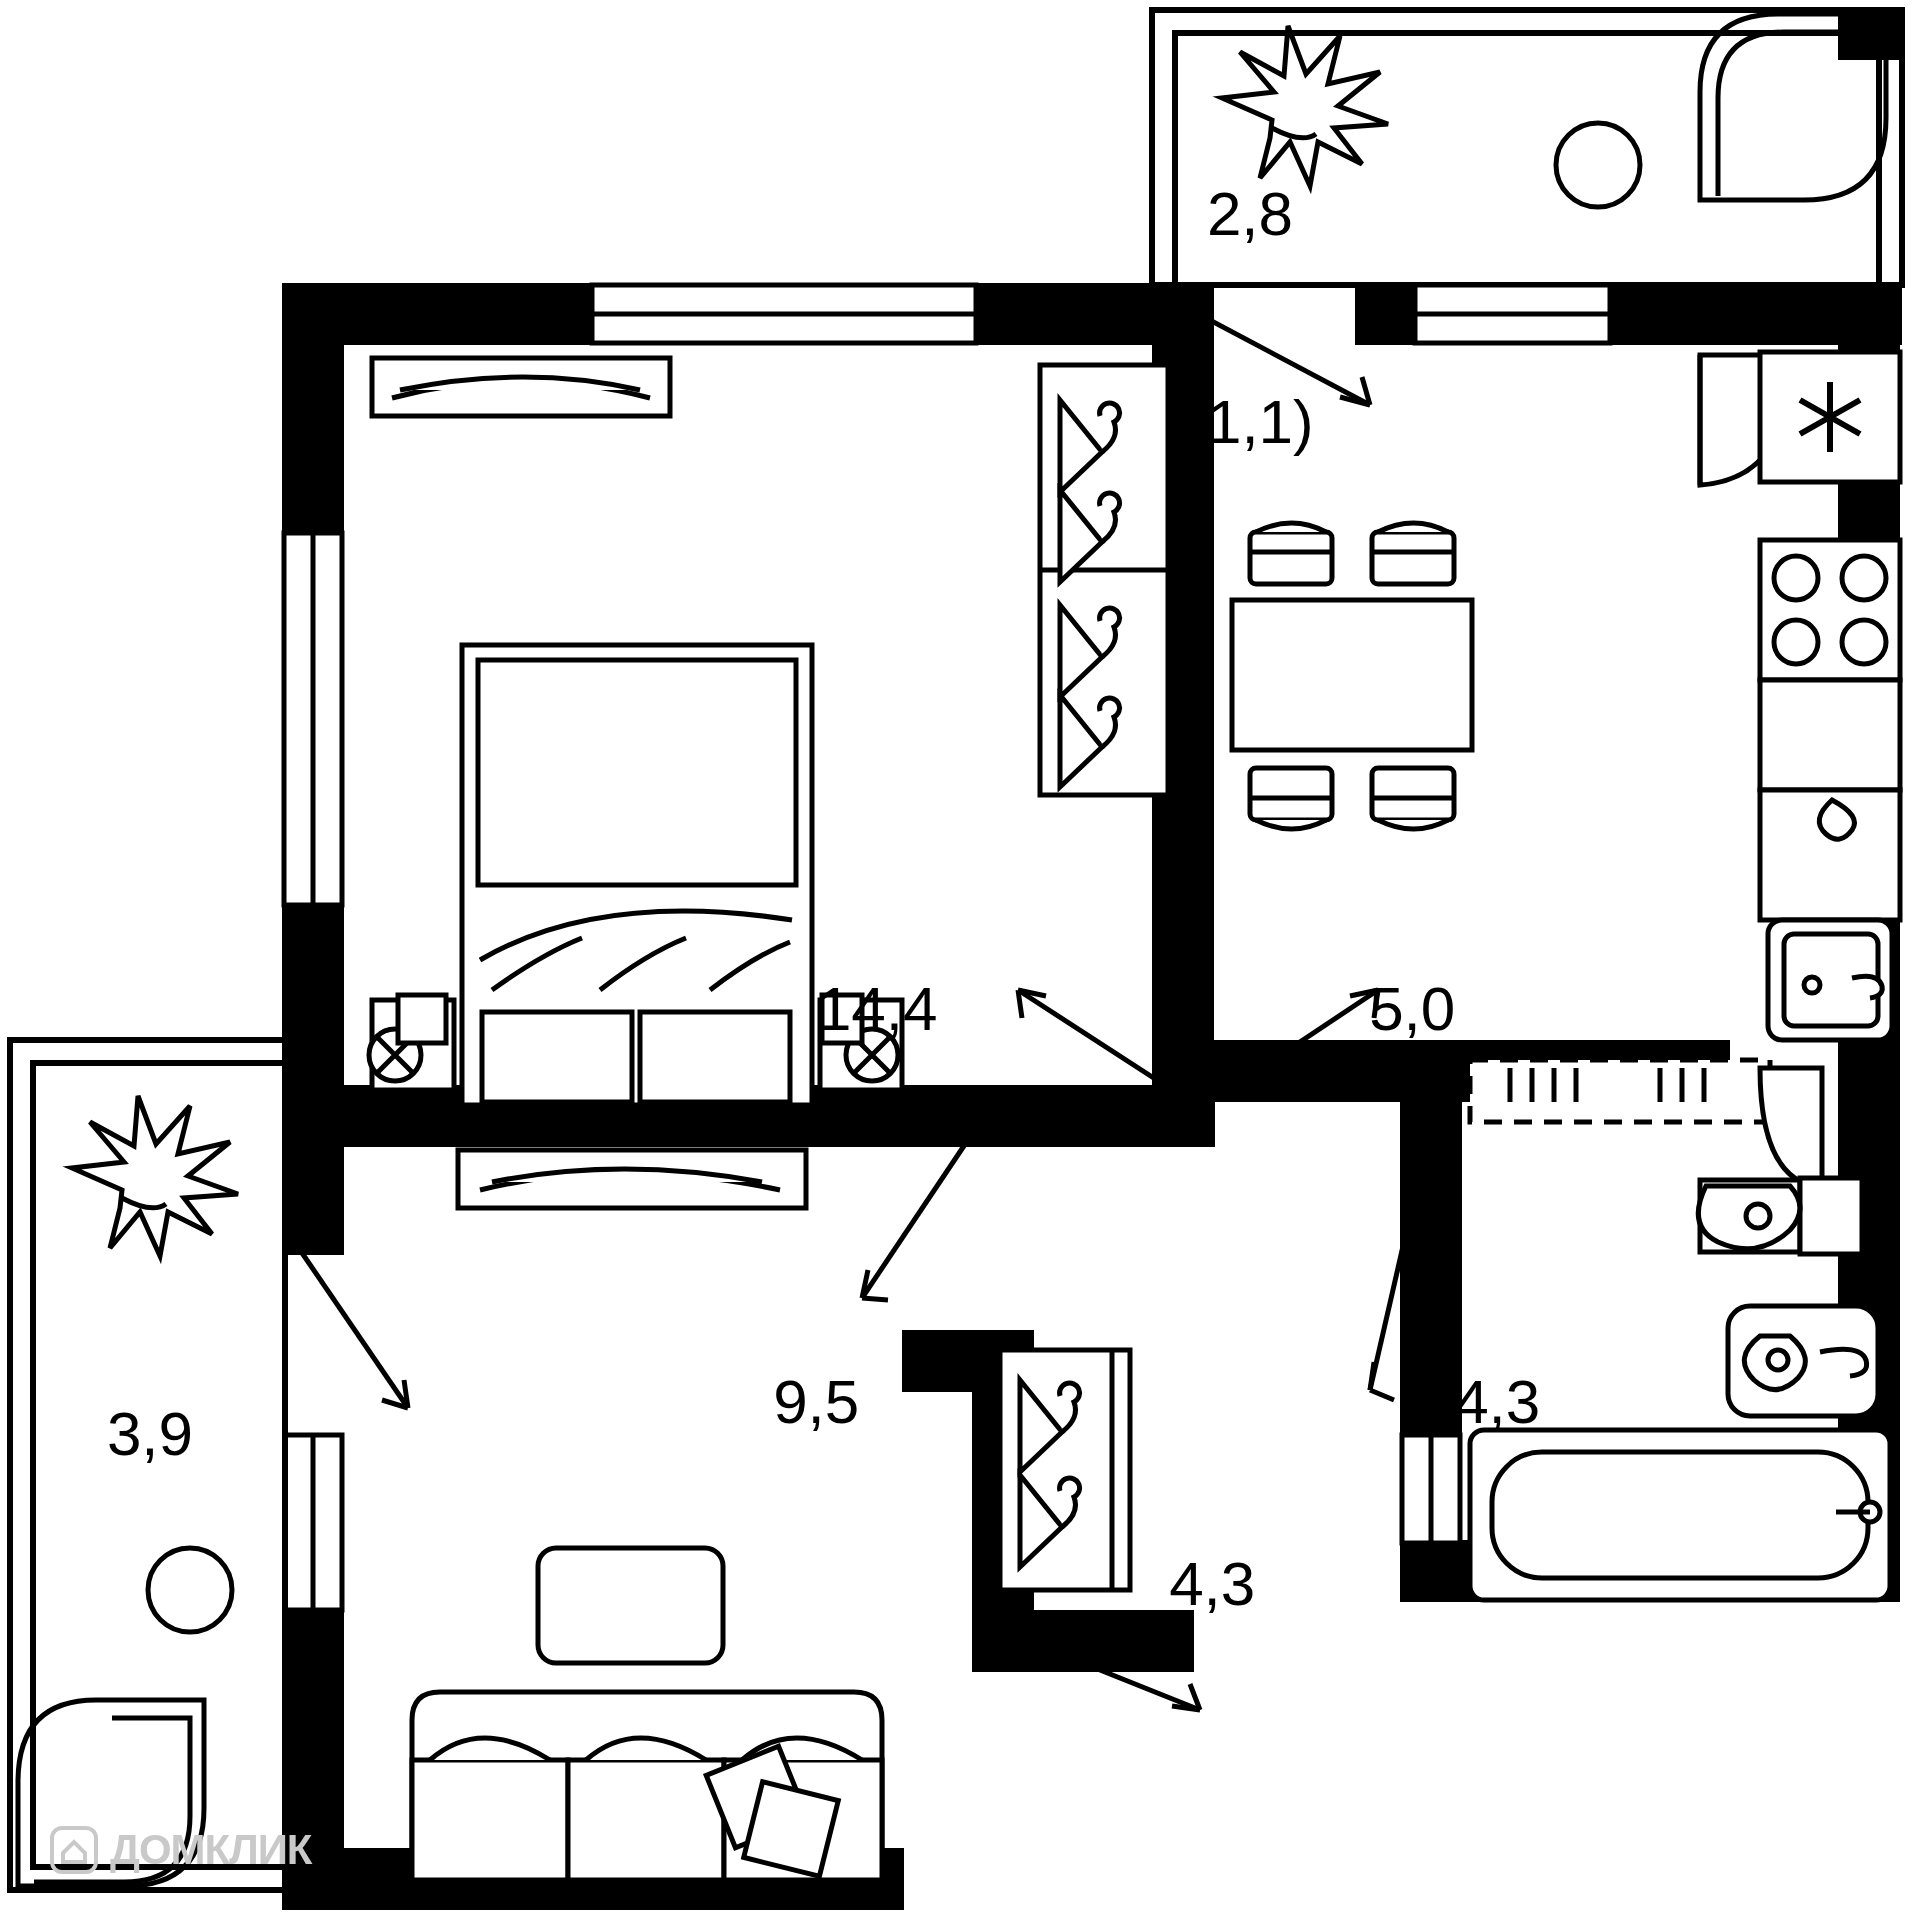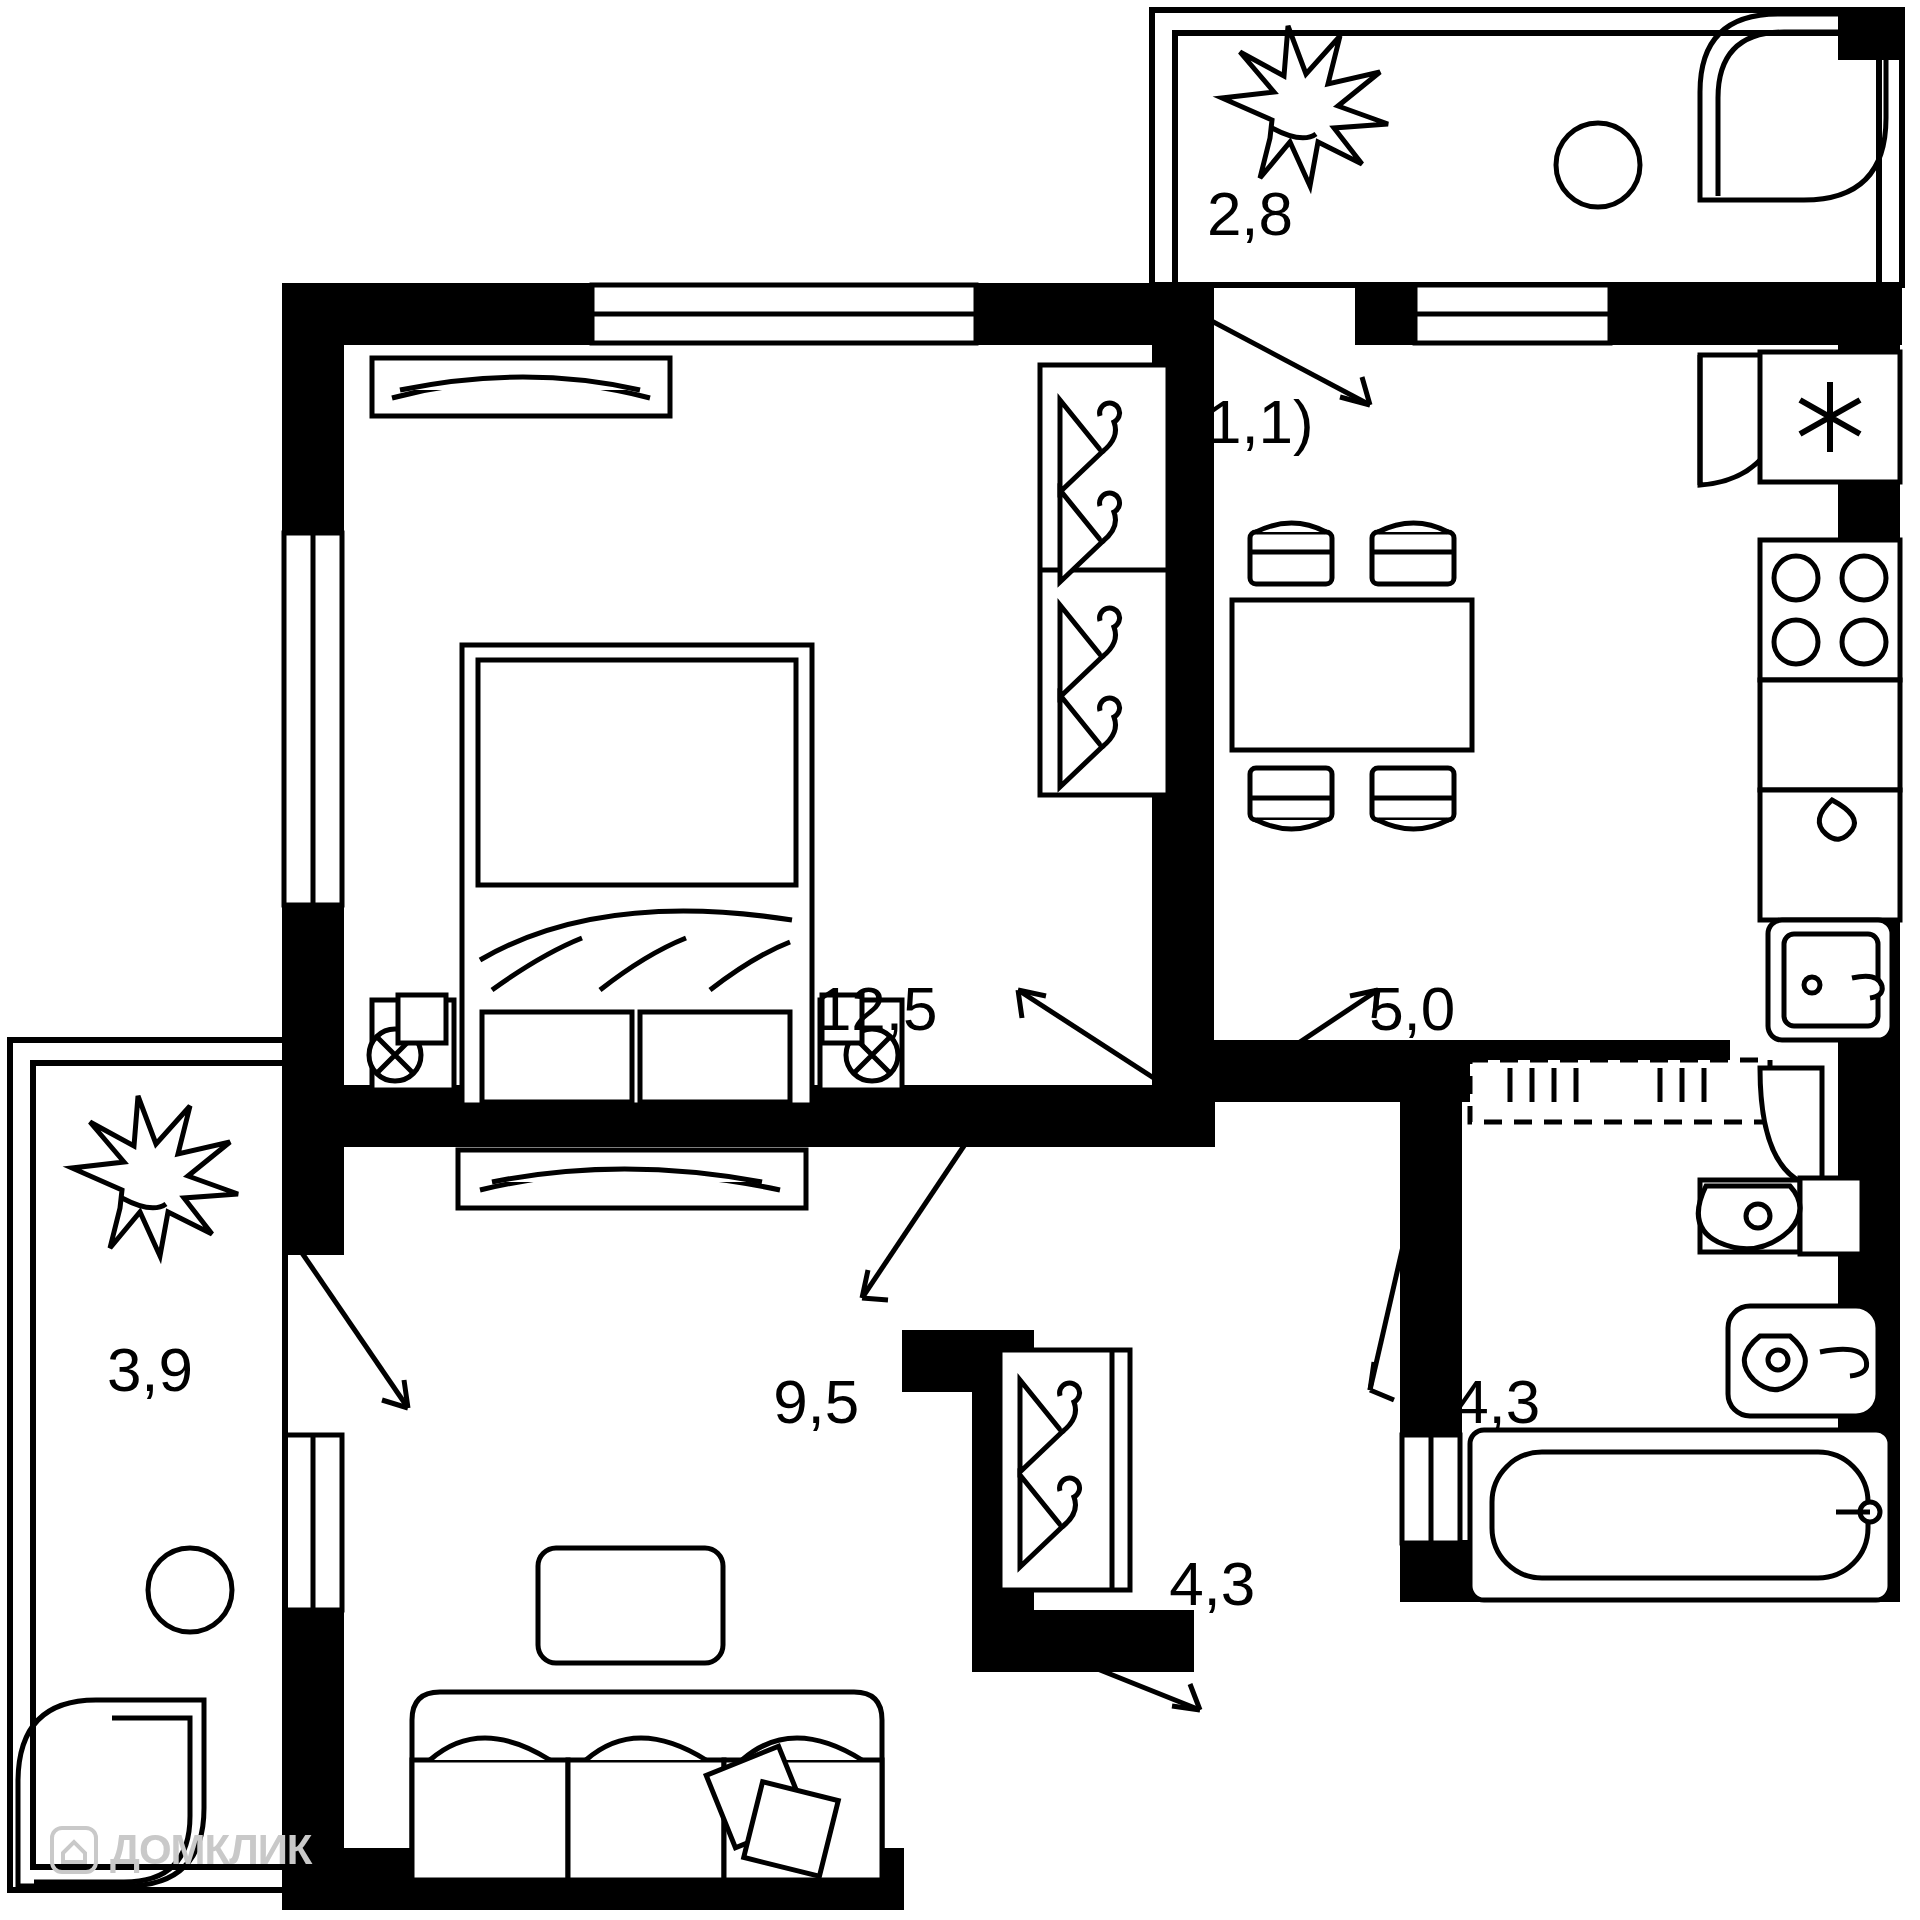--- a/index.html
+++ b/index.html
@@ -300,40 +300,40 @@
 
   </g>
 </svg>
 
 <div class="lbl two-line" style="left:1105px;top:40px;width:290px;">
   <div>2,8</div>
   <div>(1,1)</div>
 </div>
 
 <div class="lbl lbl-big" style="left:755px;top:905px;width:210px;">
-  <span>12,5</span>
+  <span>14,4</span>
 </div>
 
 <div class="lbl lbl-big" style="left:1290px;top:905px;width:210px;">
   <span>5,0</span>
 </div>
 
 <div class="lbl lbl-big" style="left:694px;top:1298px;width:210px;">
   <span>9,5</span>
 </div>
 
 <div class="lbl lbl-big" style="left:1090px;top:1480px;width:210px;">
   <span>4,3</span>
 </div>
 
 <div class="lbl lbl-big" style="left:1375px;top:1298px;width:210px;">
   <span>4,3</span>
 </div>
 
-<div class="lbl two-line" style="left:35px;top:1196px;width:230px;">
+<div class="lbl two-line" style="left:35px;top:1260px;width:230px;">
   <div>3,9</div>
 </div>
 
 <div id="watermark">
   <svg width="48" height="48" viewBox="0 0 48 48">
     <rect x="2" y="2" width="44" height="44" rx="10" fill="none" stroke="#c9c9c9" stroke-width="4"></rect>
     <path d="M13 27 L24 16 L35 27 L35 36 L13 36 Z" fill="none" stroke="#c9c9c9" stroke-width="4"></path>
   </svg>
   <span class="wm-text">ДОМКЛИК</span>
 </div>

